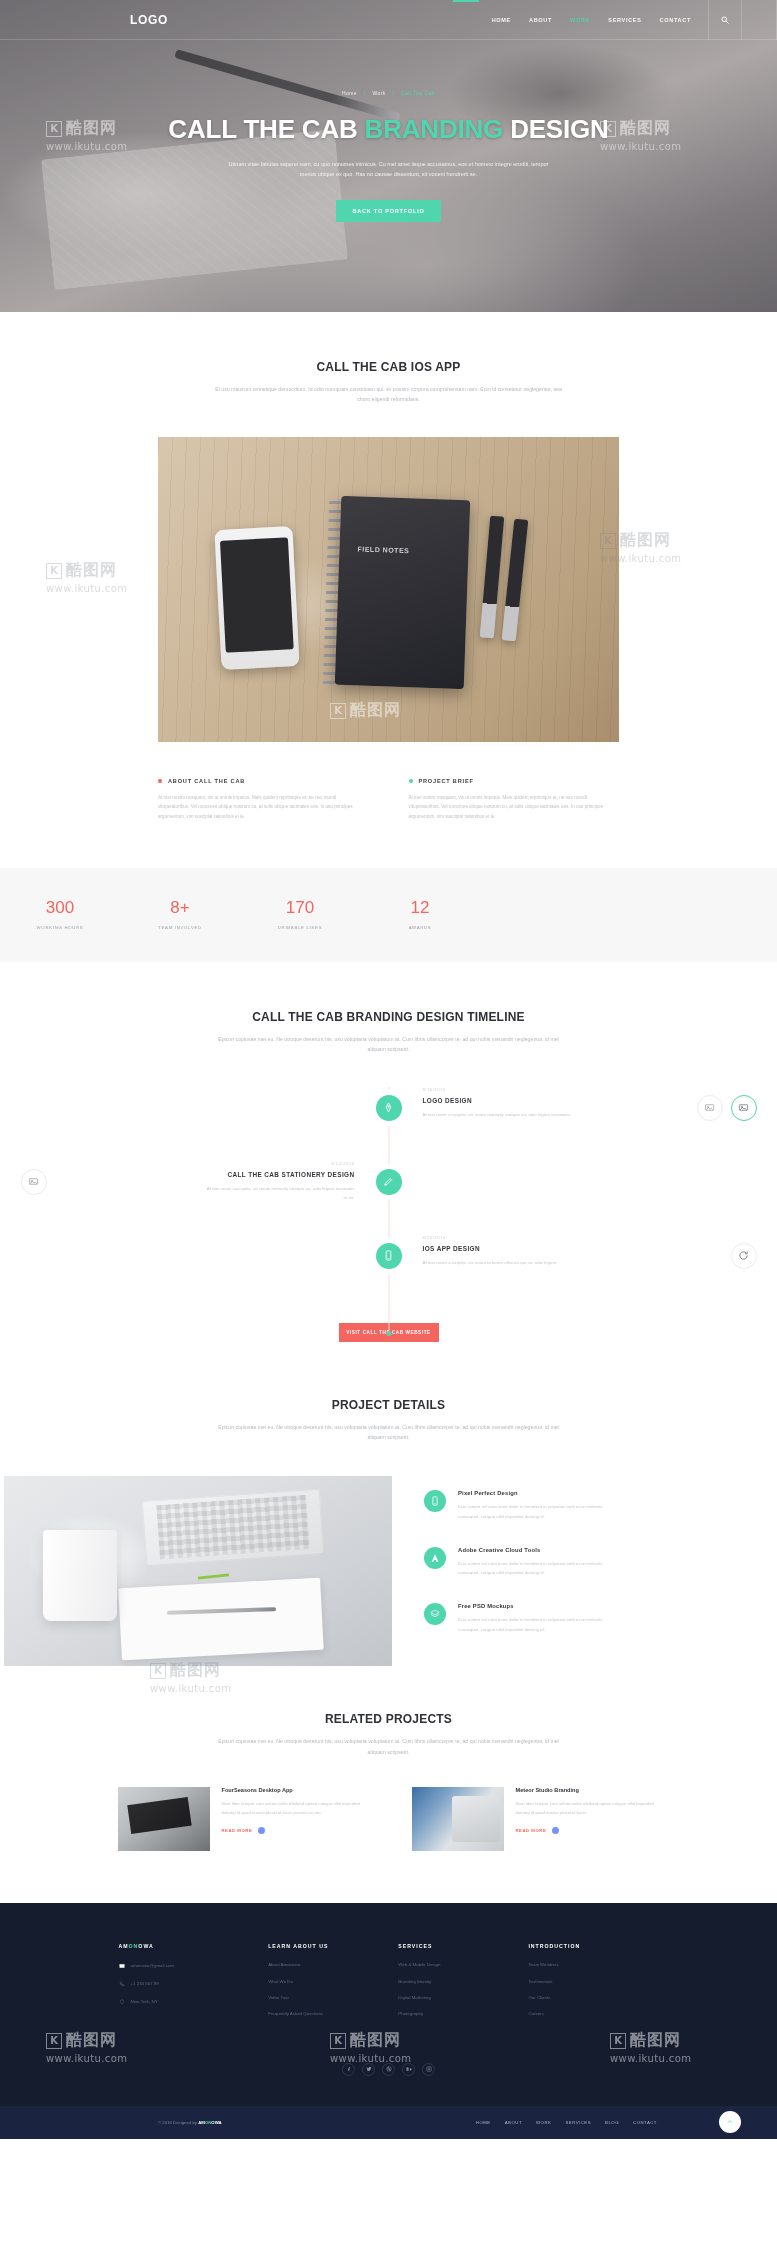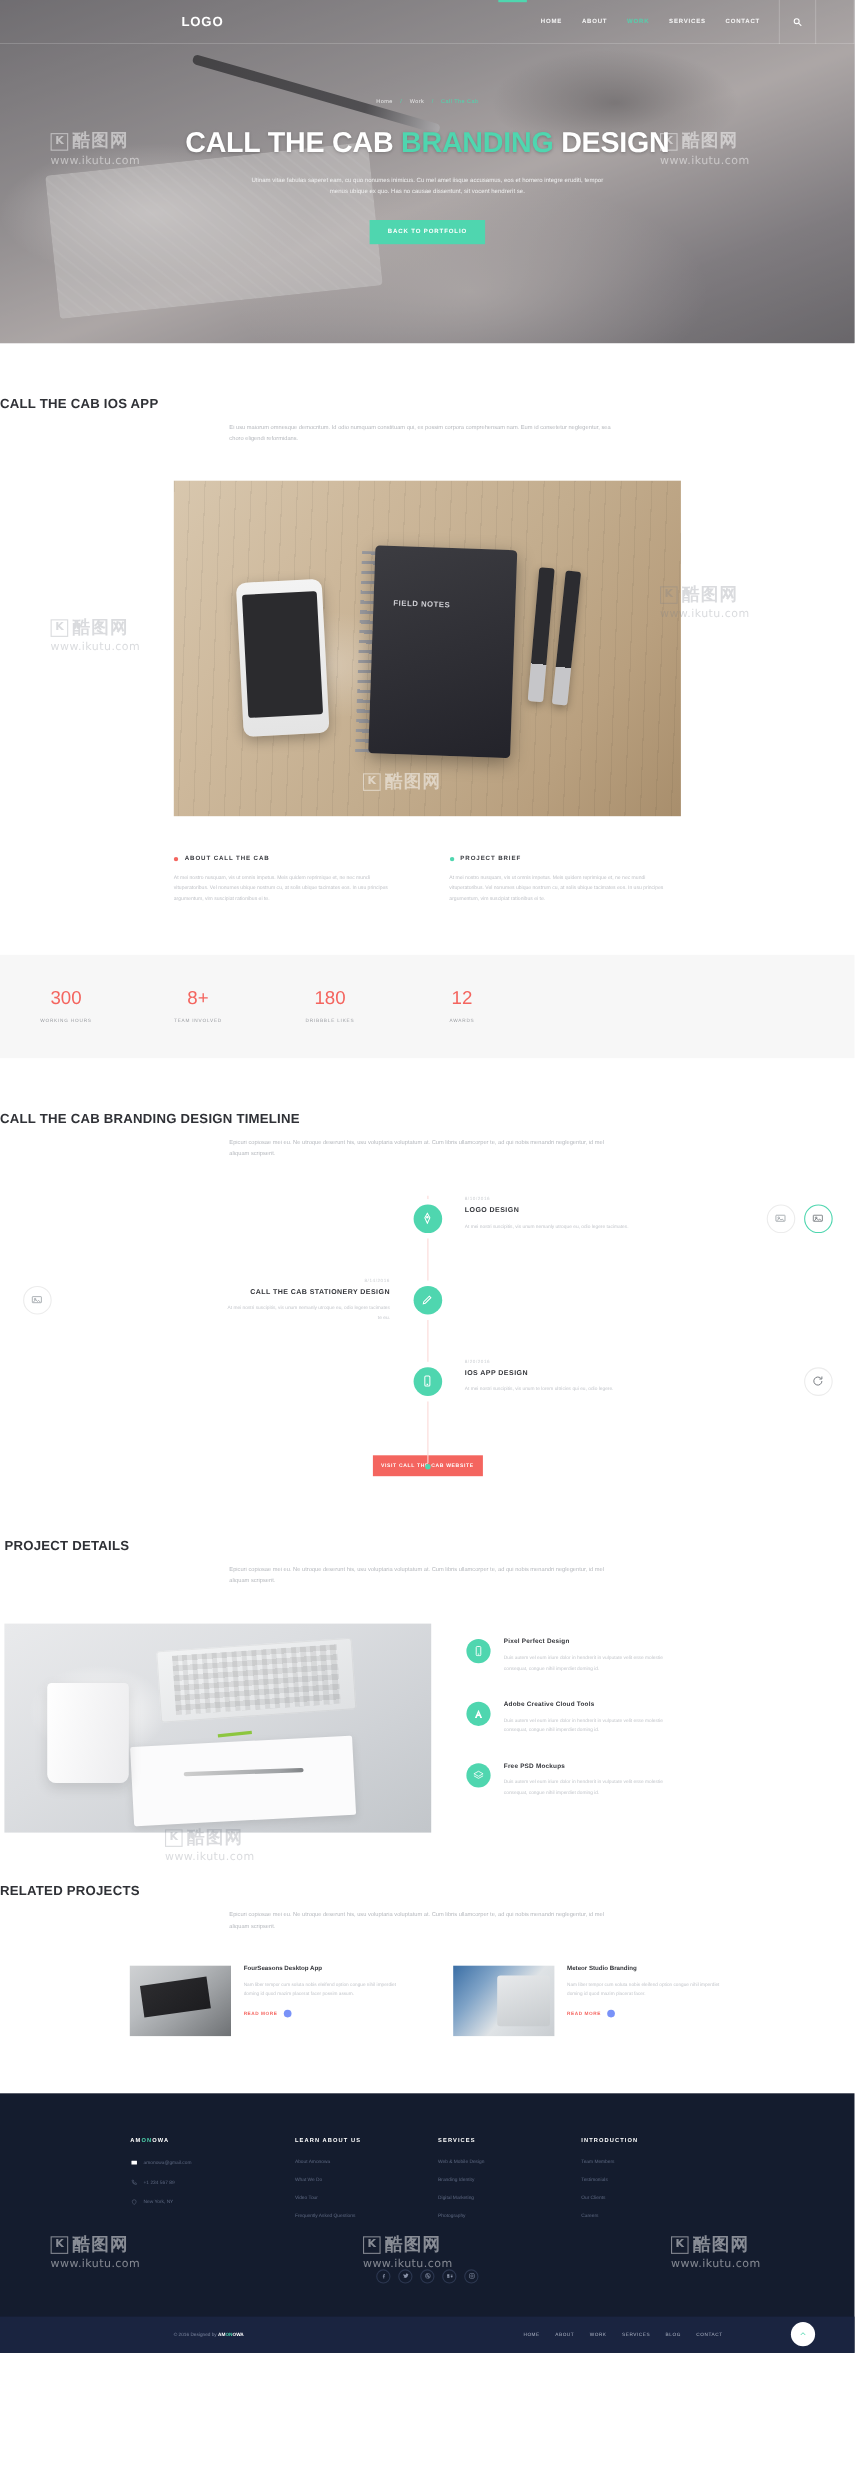--- a/index.html
+++ b/index.html
@@ -43,21 +43,21 @@
     transform: rotate(16deg); border-radius: 4px; opacity: .85;
   }
   .hero-shade { position: absolute; inset: 0; background: rgba(92,88,92,.30); }
 
   .topbar {
     position: relative; z-index: 5; height: 40px;
     display: flex; align-items: center;
     border-bottom: 1px solid rgba(255,255,255,.18);
   }
   .logo {
-    margin-left: 117px; color: #fff; font-weight: bold; font-size: 12px;
+    margin-left: 82px; color: #fff; font-weight: bold; font-size: 12px;
     letter-spacing: .7px;
     padding-left: 48px;
   }
   .topnav { margin-left: auto; display: flex; align-items: center; }
   .topnav a {
     color: #fff; font-size: 5.5px; letter-spacing: .7px; text-decoration: none;
     margin: 0 9px; font-weight: bold; opacity: .92;
   }
   .topnav a.active { color: #4fd6af; }
   .nav-accent {
@@ -87,21 +87,21 @@
     font-size: 5.5px; color: #f0f0f0; line-height: 1.9; margin-top: 14px;
     max-width: 330px; margin-left: auto; margin-right: auto;
   }
   .btn-portfolio {
     display: inline-block; margin-top: 20px;
     background: #4fd6af; color: #fff; font-size: 5.5px; font-weight: bold;
     letter-spacing: .8px; padding: 8px 16px; border: none; cursor: pointer;
   }
 
   
-  .sec-head { }
+  .sec-head { text-align: center; }
   .sec-title {
     font-size: 12px; font-weight: bold; color: #2f3136; letter-spacing: .2px;
   }
   .sec-desc {
     font-size: 5.2px; color: #b5b8bd; line-height: 2; margin-top: 10px;
     max-width: 360px; margin-left: auto; margin-right: auto;
   }
 
   
   .ios-sec { padding: 48px 0 0; }
@@ -449,21 +449,21 @@
   <section class="stats">
     <div class="stat">
       <div class="stat-num">300</div>
       <div class="stat-lbl">WORKING HOURS</div>
     </div>
     <div class="stat">
       <div class="stat-num">8+</div>
       <div class="stat-lbl">TEAM INVOLVED</div>
     </div>
     <div class="stat">
-      <div class="stat-num">180</div>
+      <div class="stat-num">170</div>
       <div class="stat-lbl">DRIBBBLE LIKES</div>
     </div>
     <div class="stat">
       <div class="stat-num">12</div>
       <div class="stat-lbl">AWARDS</div>
     </div>
   </section>
 
   <section class="tl-sec">
     <div class="sec-head">

